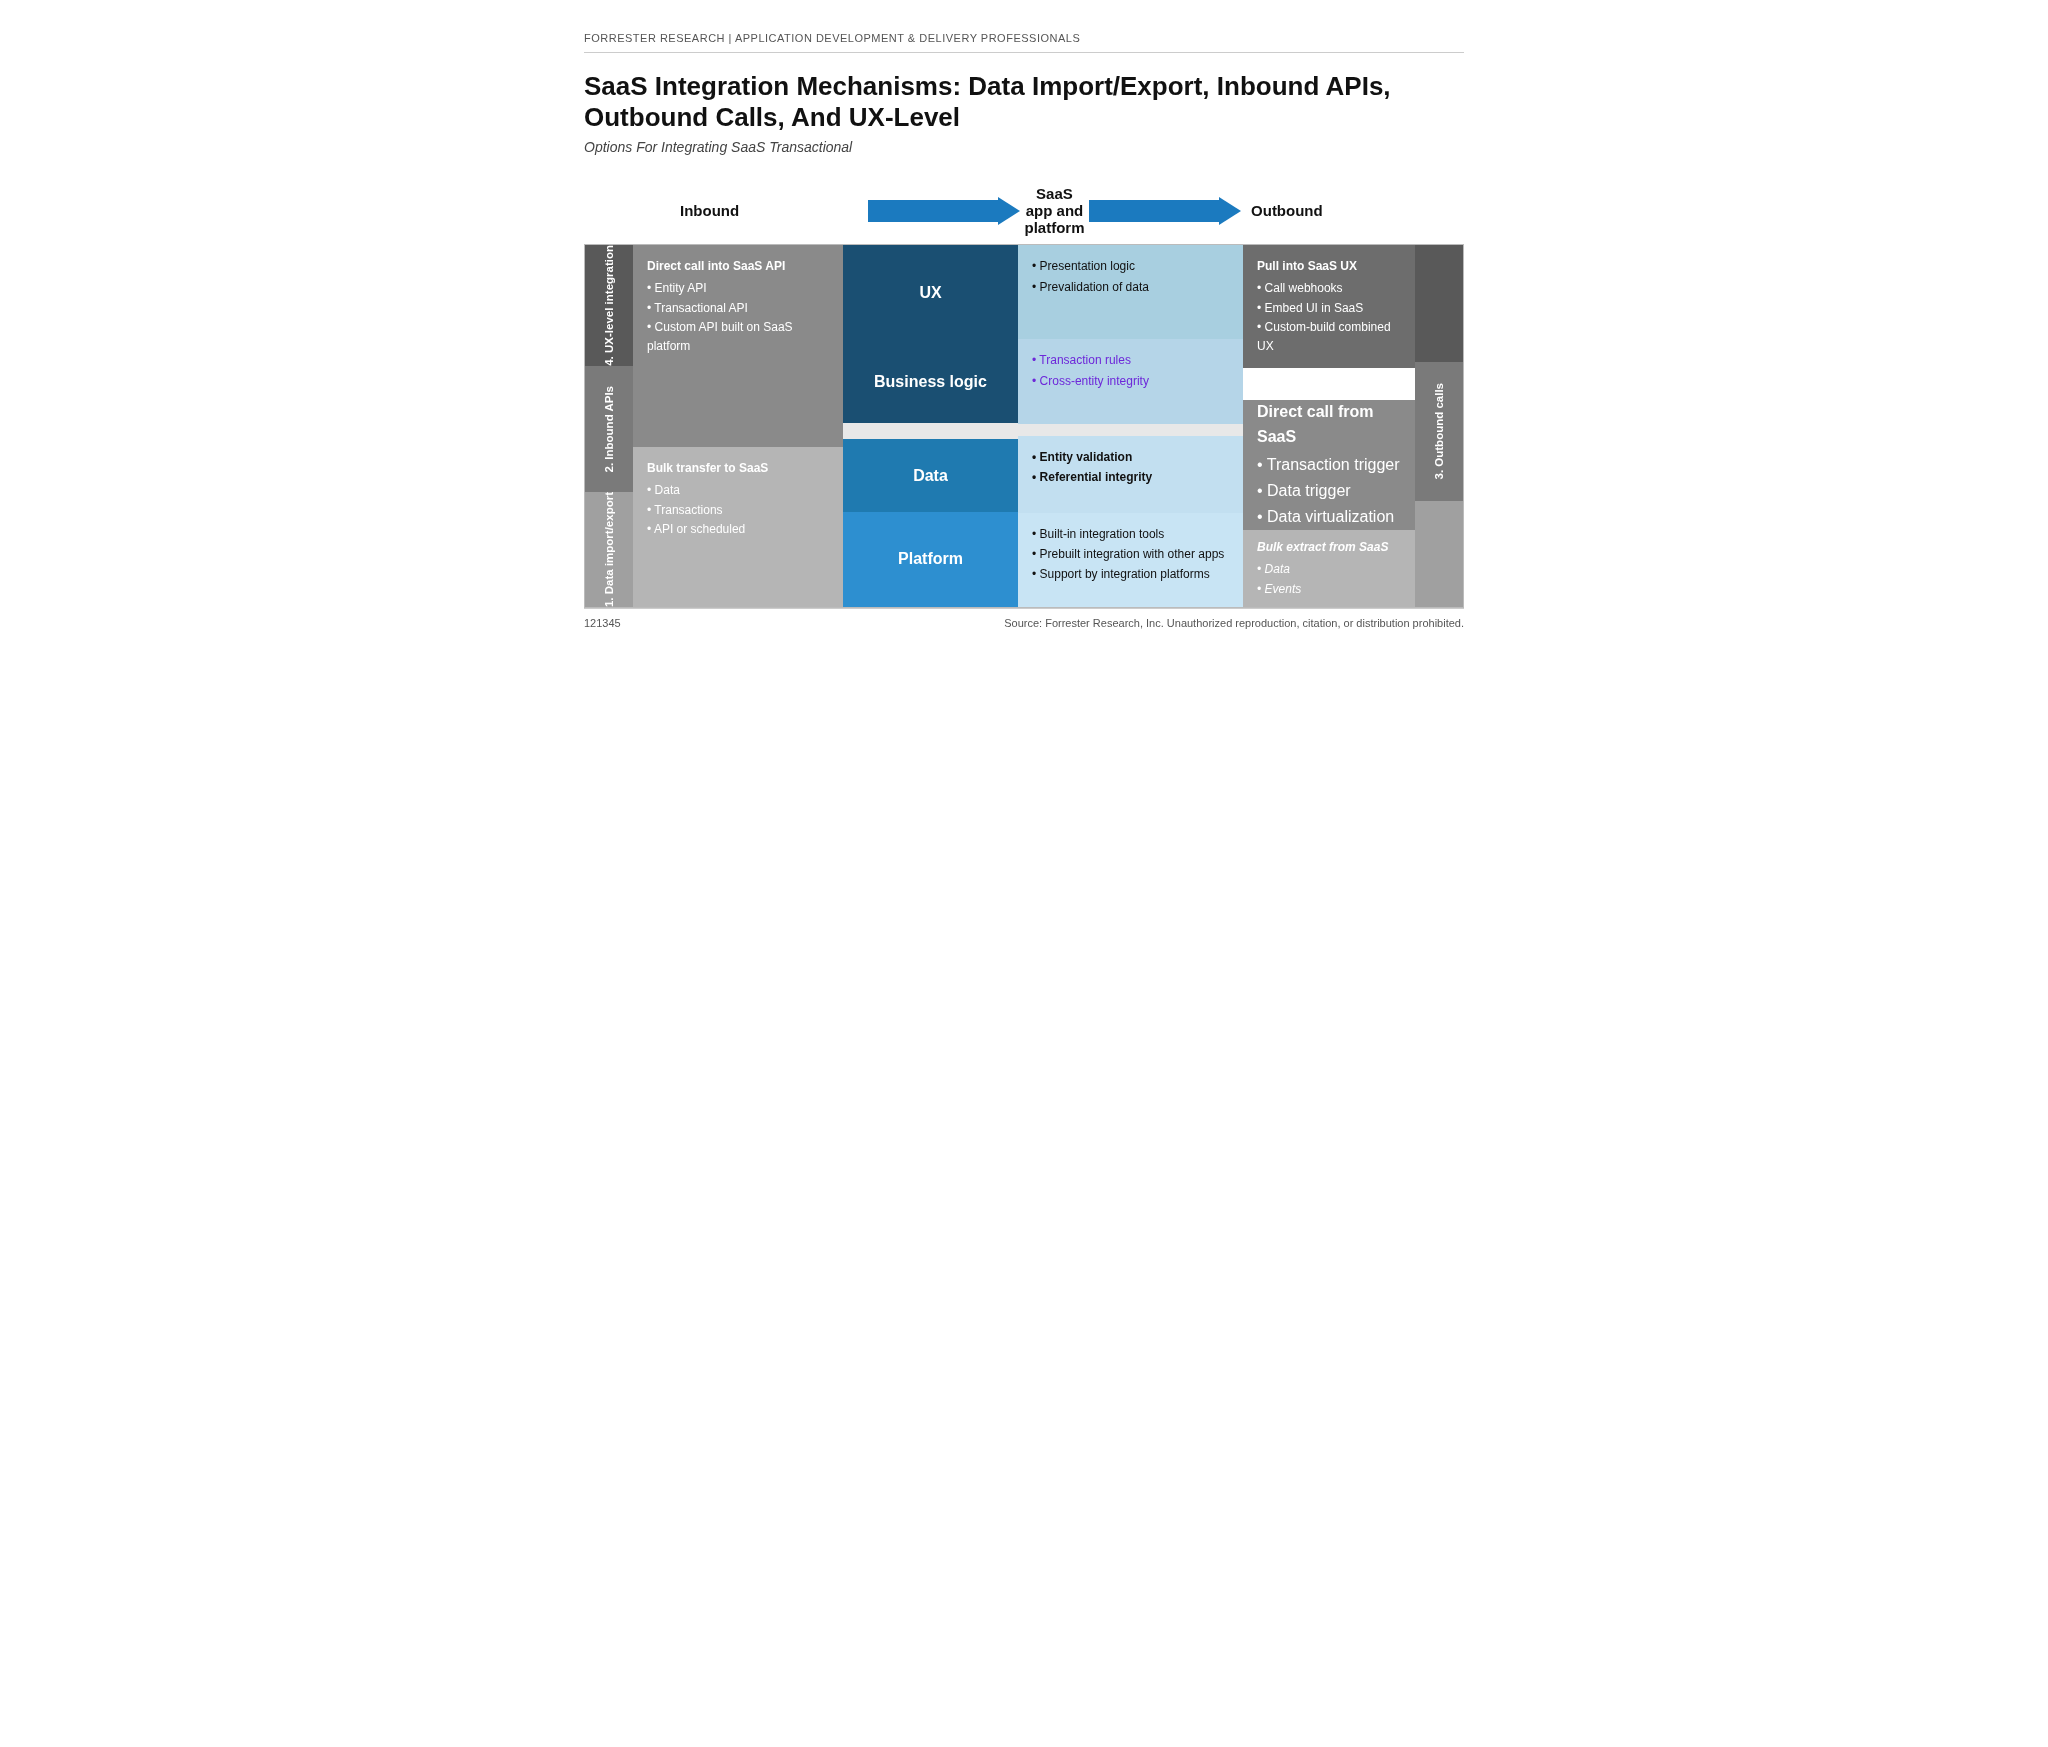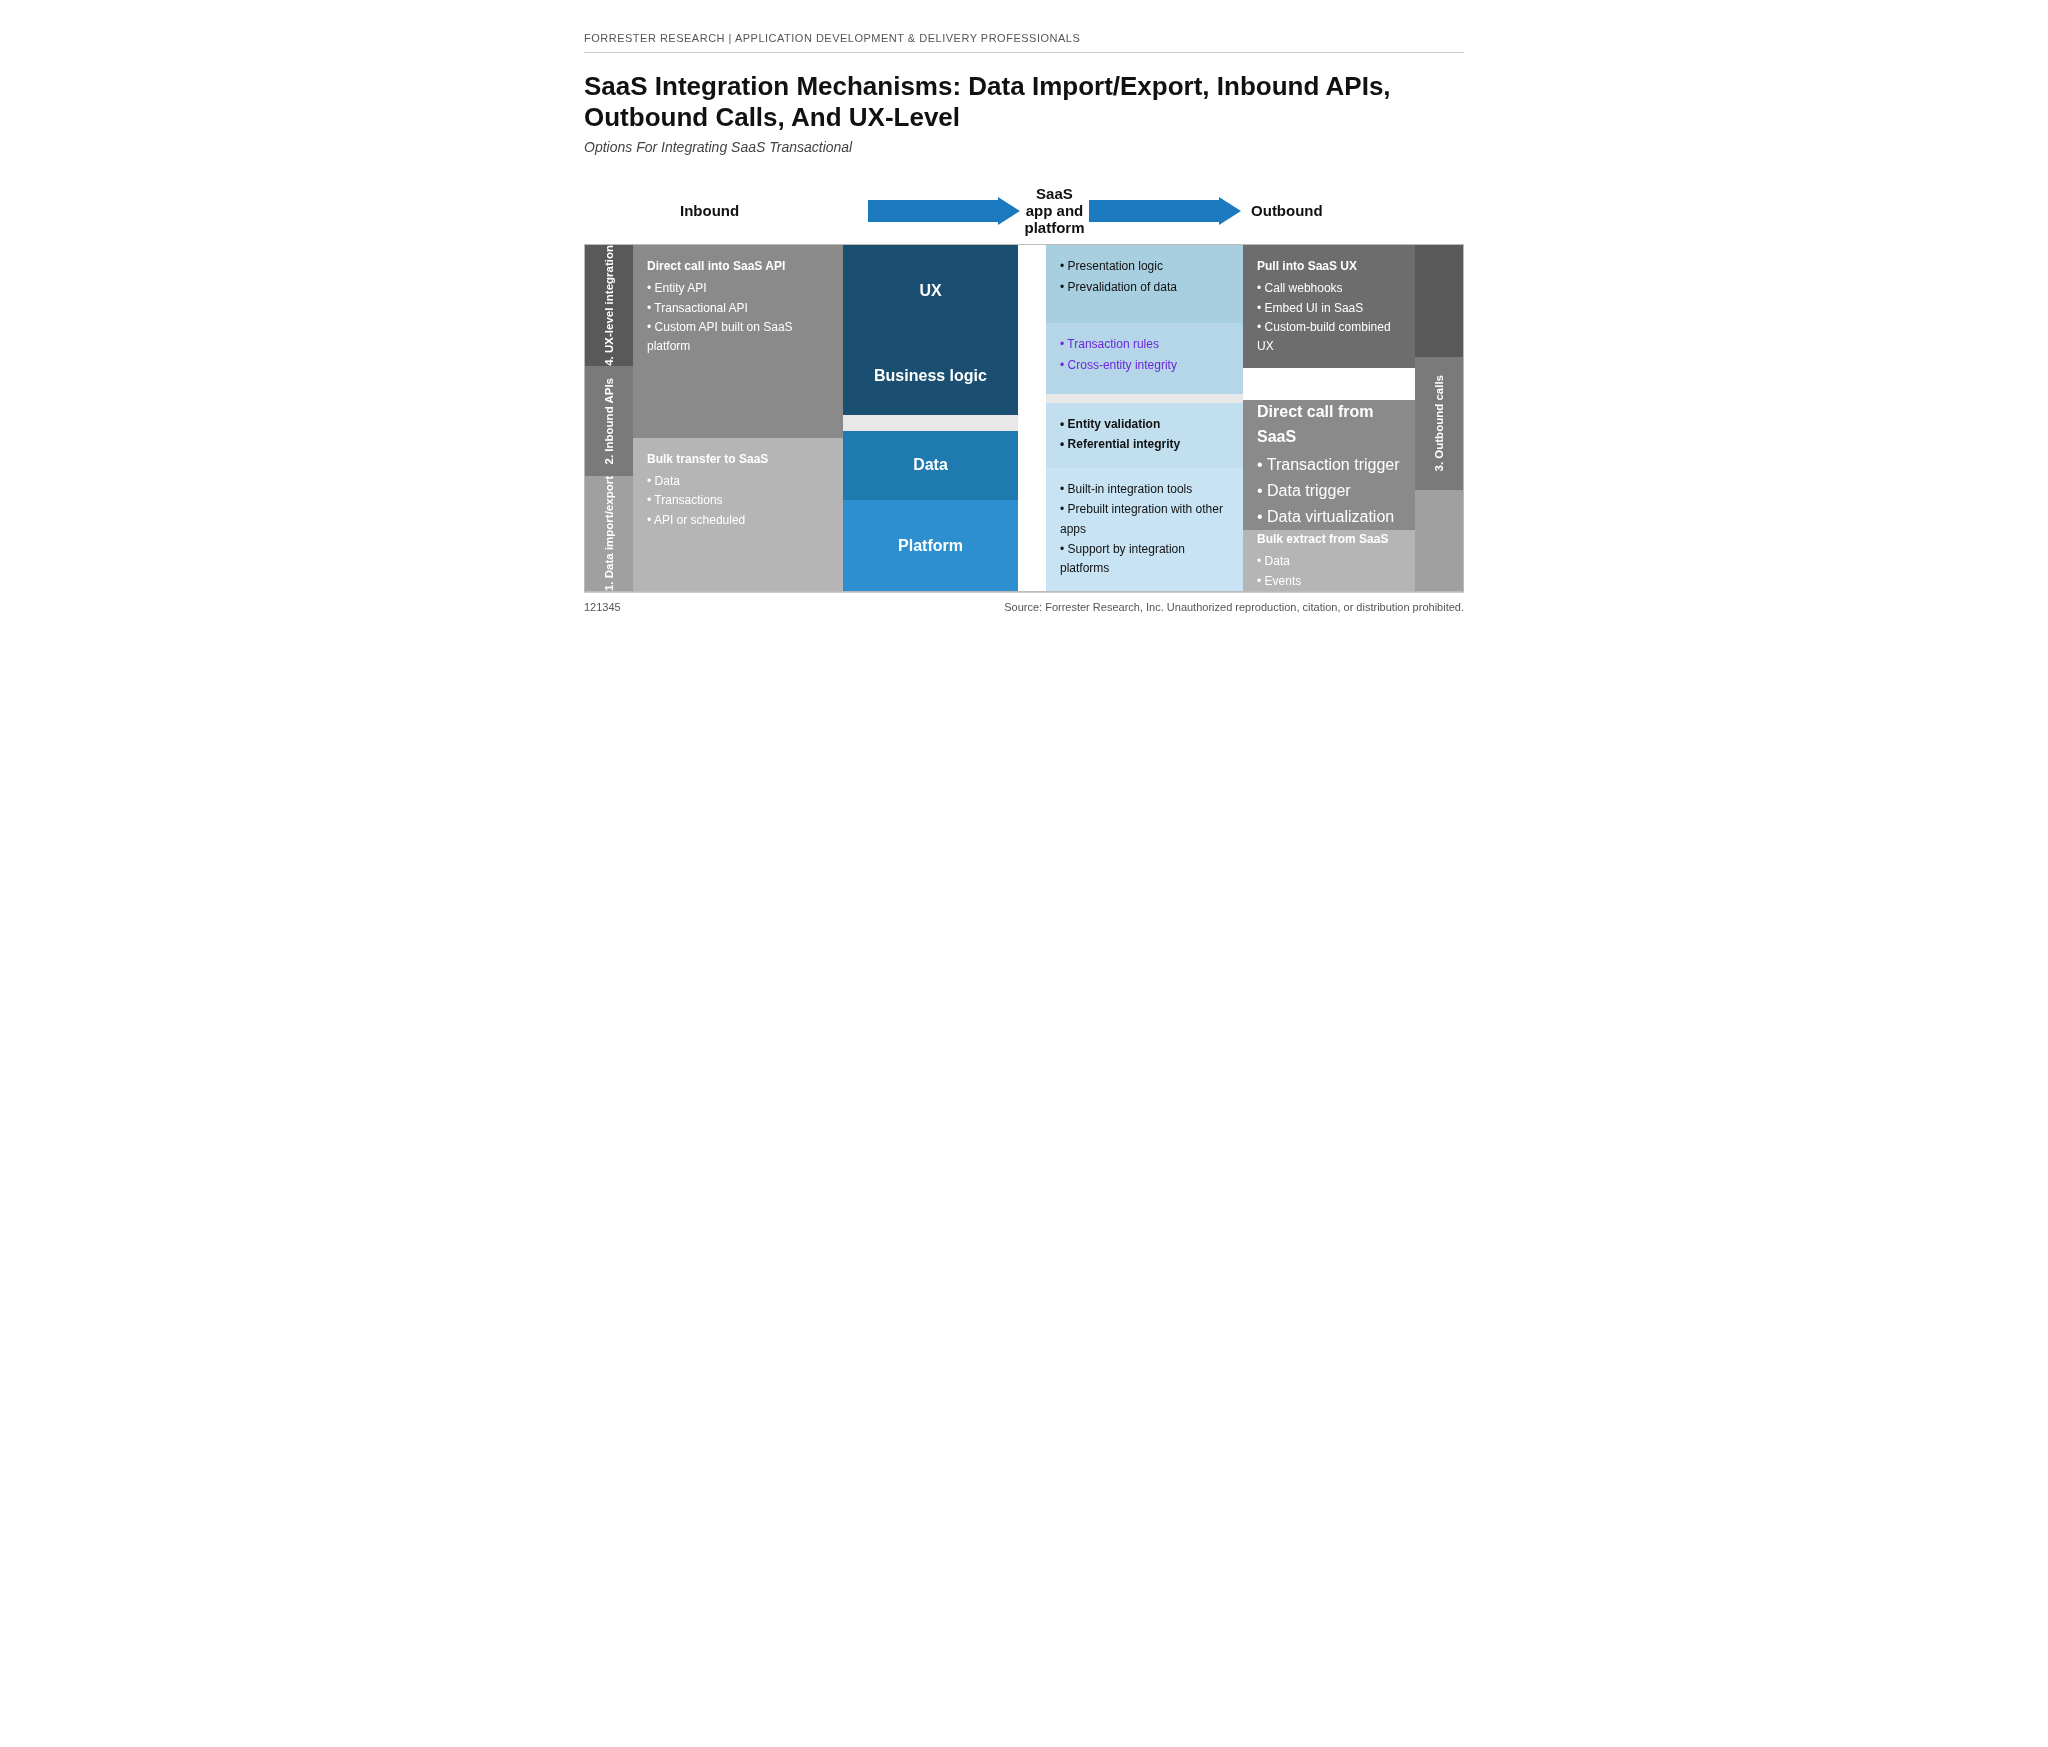--- a/index.html
+++ b/index.html
@@ -237,21 +237,20 @@
       font-weight: bold;
       color: #fff;
       text-align: center;
     }
 
     
     .col-desc {
       flex: 1;
       display: flex;
       flex-direction: column;
-      padding-left: 28px;
     }
     .col-desc-ux {
       background: #a8cfe0;
       flex: 290;
       padding: 12px 14px;
       font-size: 12px;
       line-height: 1.6;
       color: #111;
     }
     .col-desc-biz {
@@ -304,24 +303,25 @@
       flex: 380;
       padding: 0 14px;
       color: #fff;
       font-size: 16px;
       line-height: 1.55;
       margin-top: 32px;
     }
     .col-outbound-data {
       background: #b5b5b5;
       flex: 290;
-      padding: 0 14px;
+      padding: 8px 14px;
       color: #fff;
       font-size: 12px;
       line-height: 1.55;
+      font-style: italic;
     }
 
     .cell-title-bold {
       font-weight: bold;
       margin-bottom: 3px;
     }
     .bullet-list {
       list-style: none;
       padding: 0;
     }

